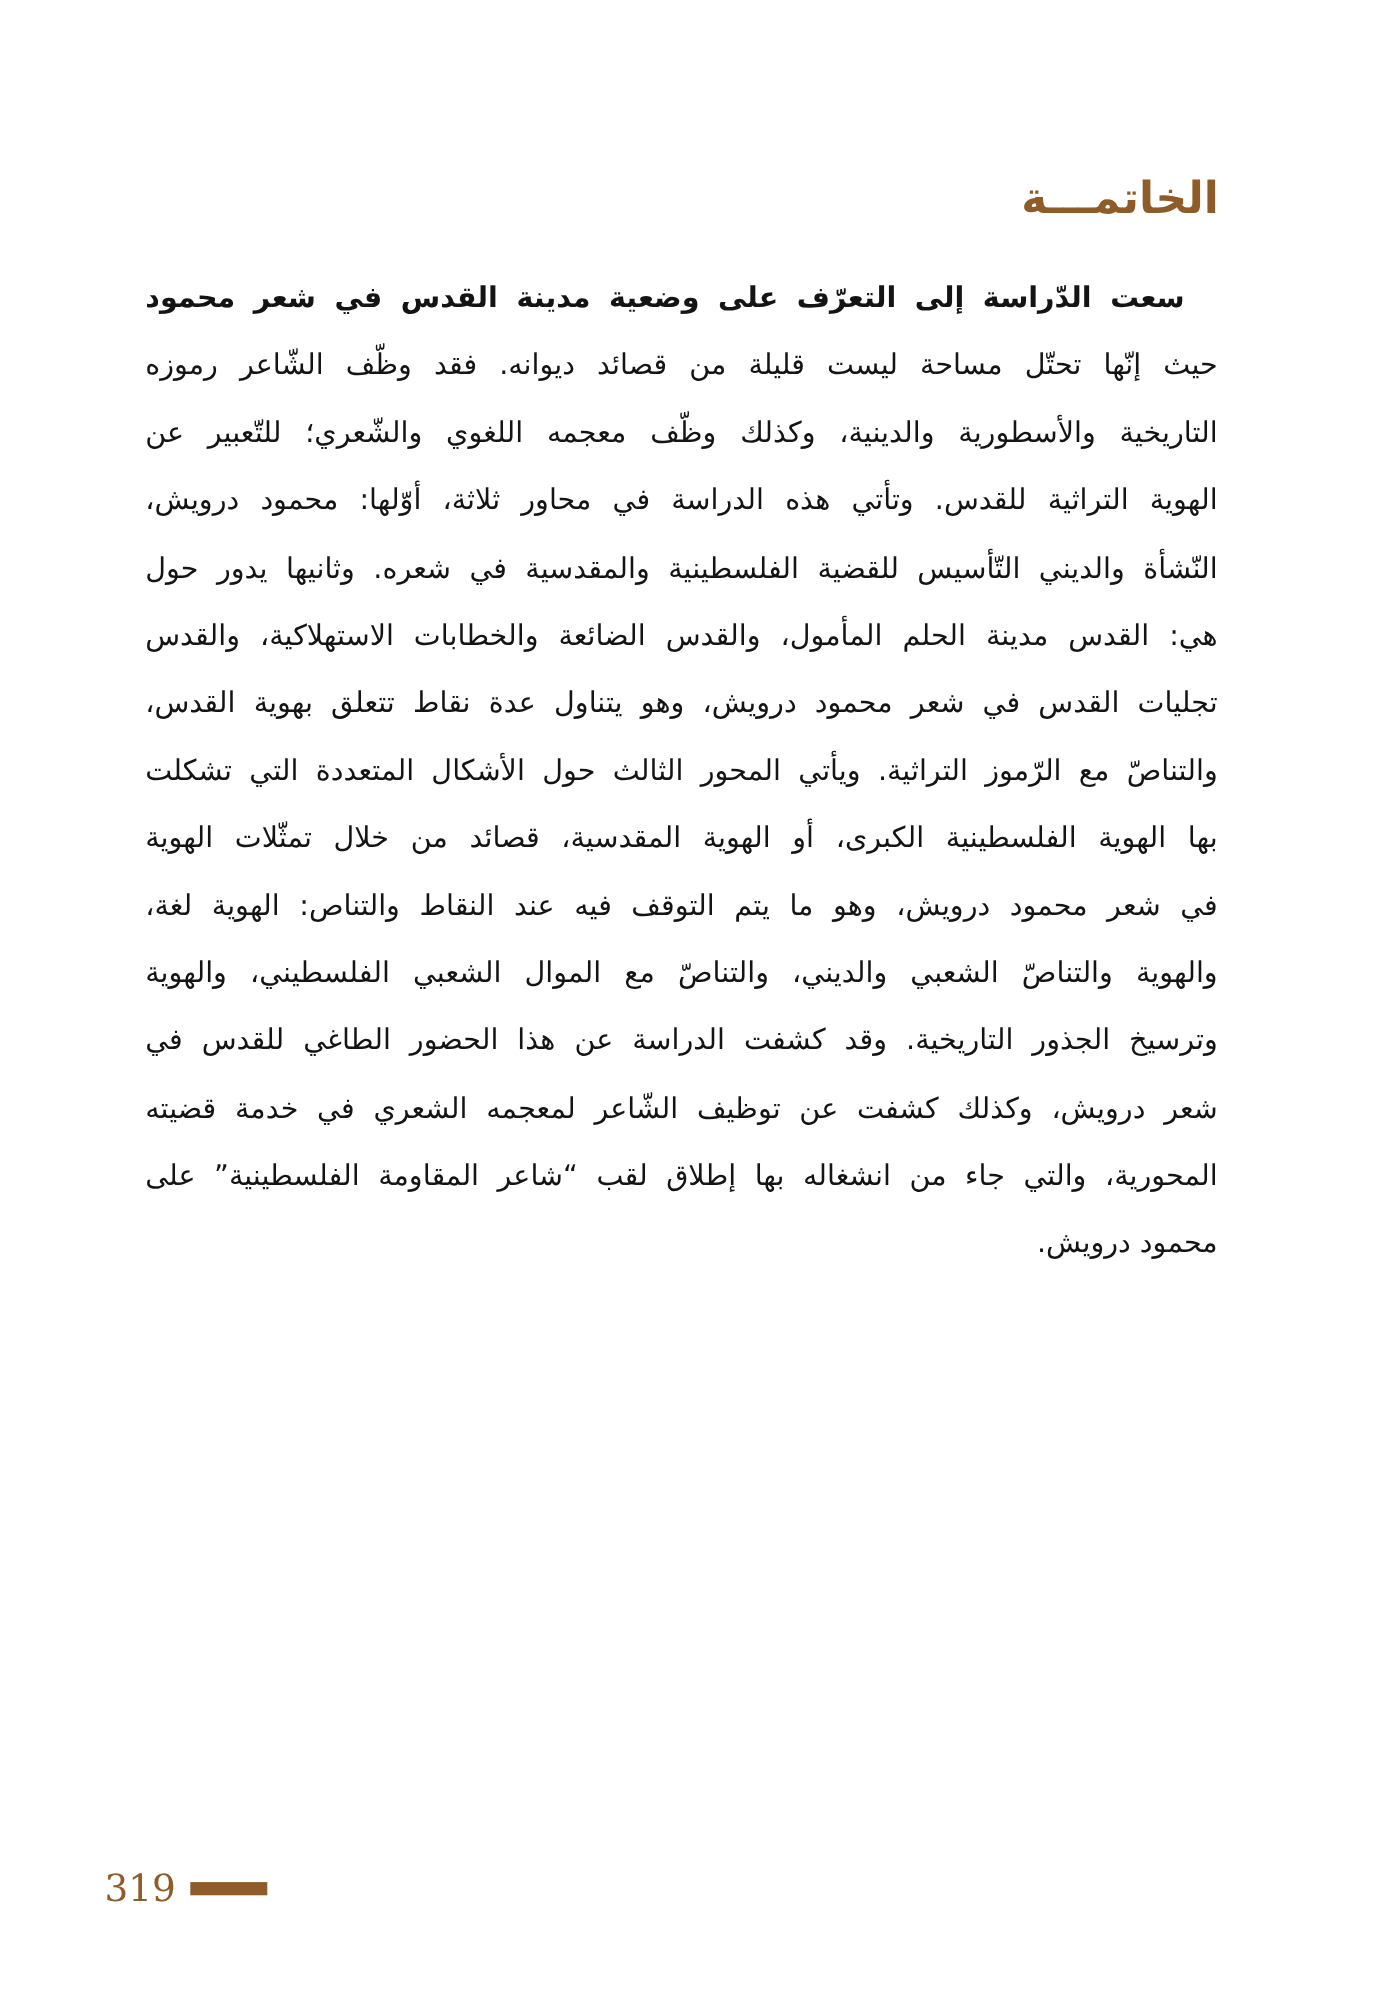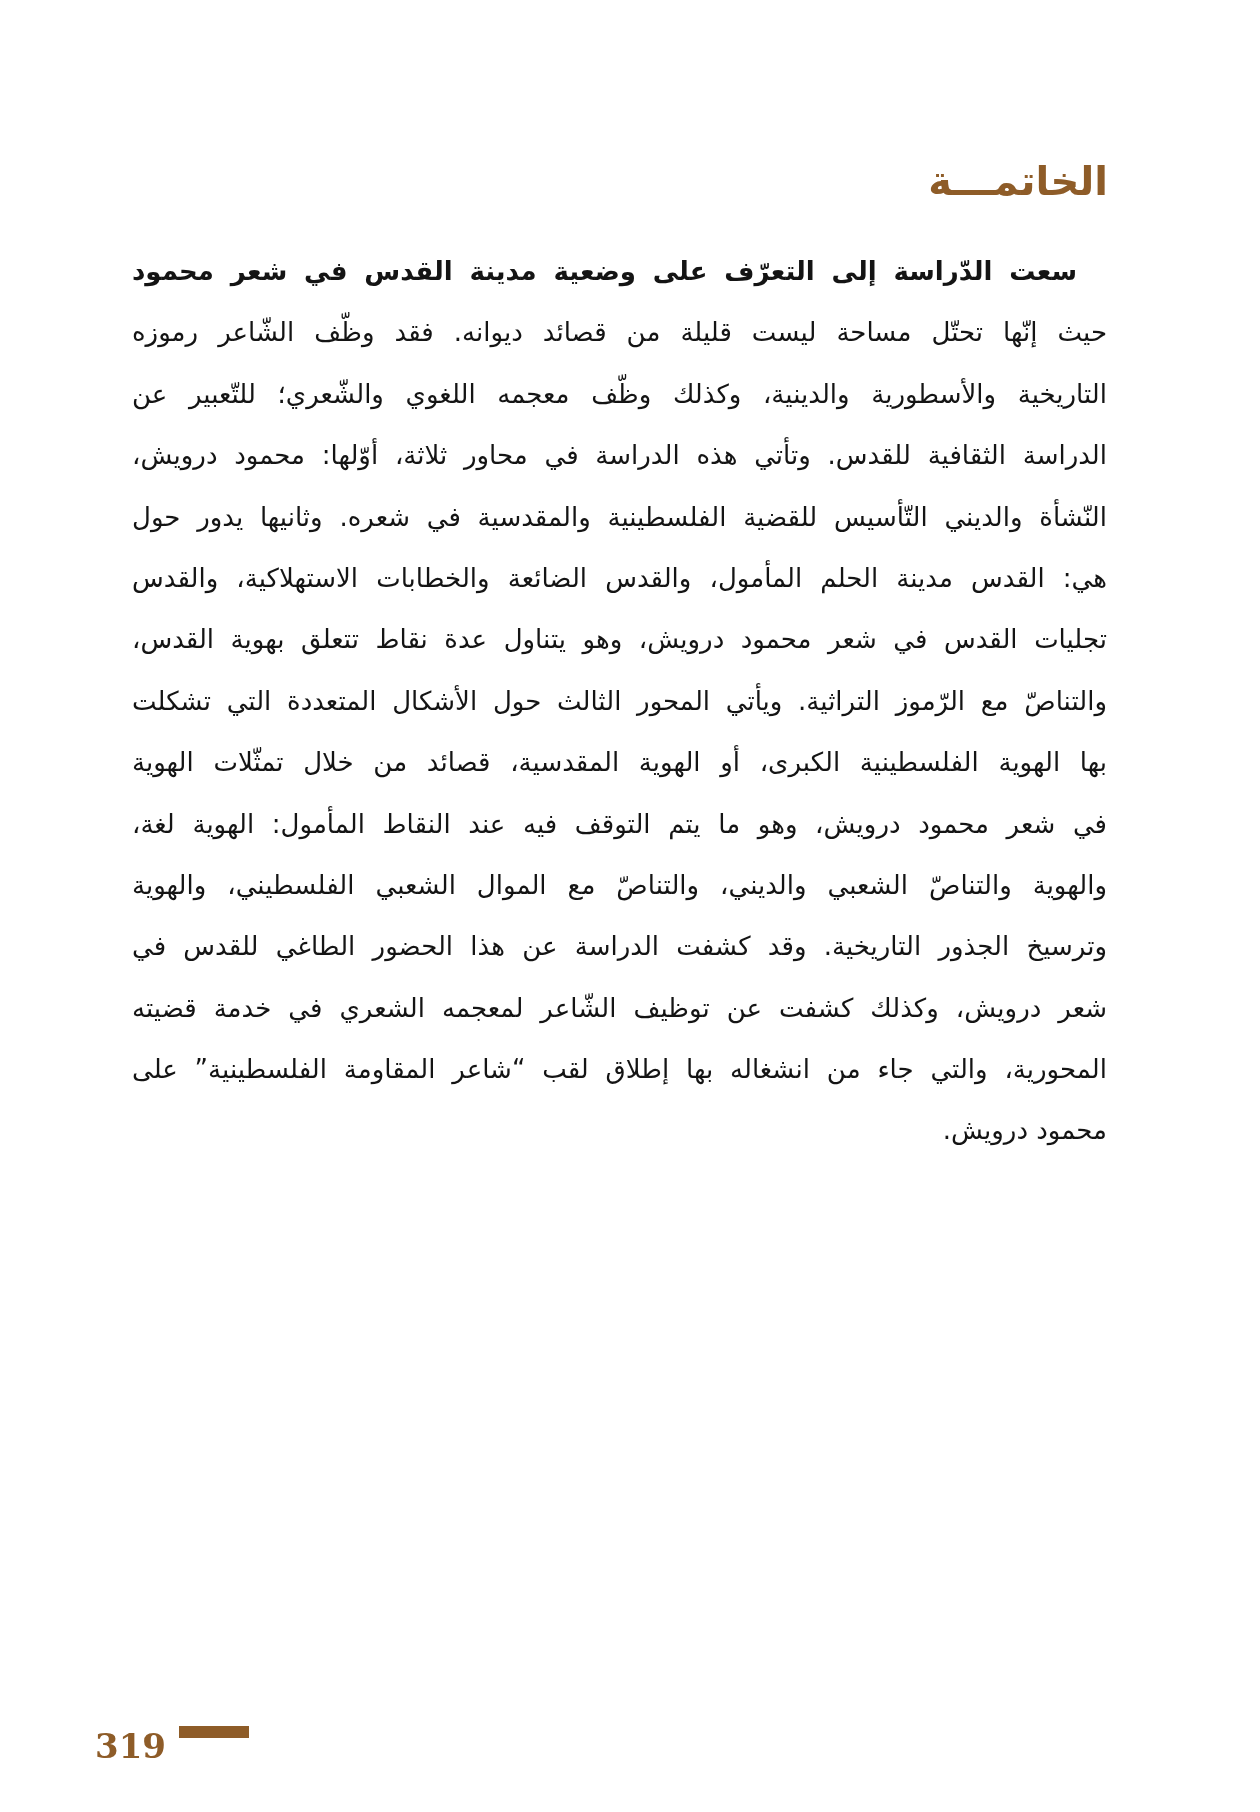--- a/index.html
+++ b/index.html
@@ -63,24 +63,23 @@
     top:1700px;
     display:flex;
     direction:ltr;
     align-items:center;
     gap:13px;
     color:var(--accent-brown);
   }
   .page-number{
     font-family:"DejaVu Serif", serif;
     font-size:34px;
-    font-weight:bold;
+    font-weight:normal;
     color:var(--accent-brown);
     line-height:1;
-    margin-top:29px;
   }
   .divider-bar{
     display:inline-block;
     width:70px;
     height:12px;
     background:var(--accent-brown);
   }
   .book-title{
     direction:rtl;
     font-size:24px;
@@ -94,27 +93,27 @@
 <body>
 
 <div class="page">
 
   <h1 class="heading">الخاتمـــة</h1>
 
   <div class="body-text">
     <div class="line first">سعت الدّراسة إلى التعرّف على وضعية مدينة القدس في شعر محمود درويش؛</div>
     <div class="line">حيث إنّها تحتّل مساحة ليست قليلة من قصائد ديوانه. فقد وظّف الشّاعر رموزه</div>
     <div class="line">التاريخية والأسطورية والدينية، وكذلك وظّف معجمه اللغوي والشّعري؛ للتّعبير عن</div>
-    <div class="line">الدراسة الثقافية للقدس. وتأتي هذه الدراسة في محاور ثلاثة، أوّلها: محمود درويش،</div>
+    <div class="line">الهوية التراثية للقدس. وتأتي هذه الدراسة في محاور ثلاثة، أوّلها: محمود درويش،</div>
     <div class="line">النّشأة والديني التّأسيس للقضية الفلسطينية والمقدسية في شعره. وثانيها يدور حول</div>
     <div class="line">هي: القدس مدينة الحلم المأمول، والقدس الضائعة والخطابات الاستهلاكية، والقدس</div>
     <div class="line">تجليات القدس في شعر محمود درويش، وهو يتناول عدة نقاط تتعلق بهوية القدس،</div>
     <div class="line">والتناصّ مع الرّموز التراثية. ويأتي المحور الثالث حول الأشكال المتعددة التي تشكلت</div>
     <div class="line">بها الهوية الفلسطينية الكبرى، أو الهوية المقدسية، قصائد من خلال تمثّلات الهوية</div>
-    <div class="line">في شعر محمود درويش، وهو ما يتم التوقف فيه عند النقاط المأمول: الهوية لغة،</div>
+    <div class="line">في شعر محمود درويش، وهو ما يتم التوقف فيه عند النقاط والتناص: الهوية لغة،</div>
     <div class="line">والهوية والتناصّ الشعبي والديني، والتناصّ مع الموال الشعبي الفلسطيني، والهوية</div>
     <div class="line">وترسيخ الجذور التاريخية. وقد كشفت الدراسة عن هذا الحضور الطاغي للقدس في</div>
     <div class="line">شعر درويش، وكذلك كشفت عن توظيف الشّاعر لمعجمه الشعري في خدمة قضيته</div>
     <div class="line">المحورية، والتي جاء من انشغاله بها إطلاق لقب “شاعر المقاومة الفلسطينية” على</div>
     <div class="line last">محمود درويش.</div>
   </div>
 
   <div class="footer">
     <span class="page-number">319</span>
     <span class="divider-bar"></span>

